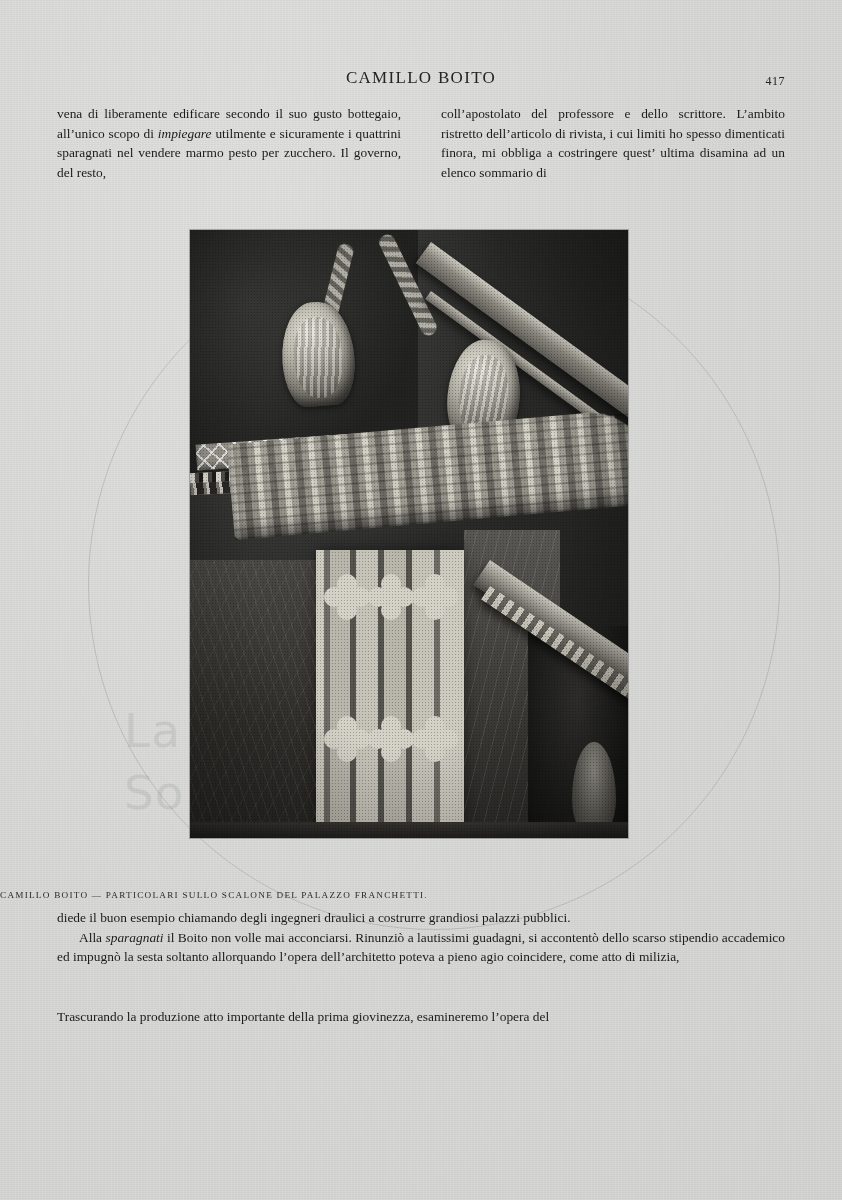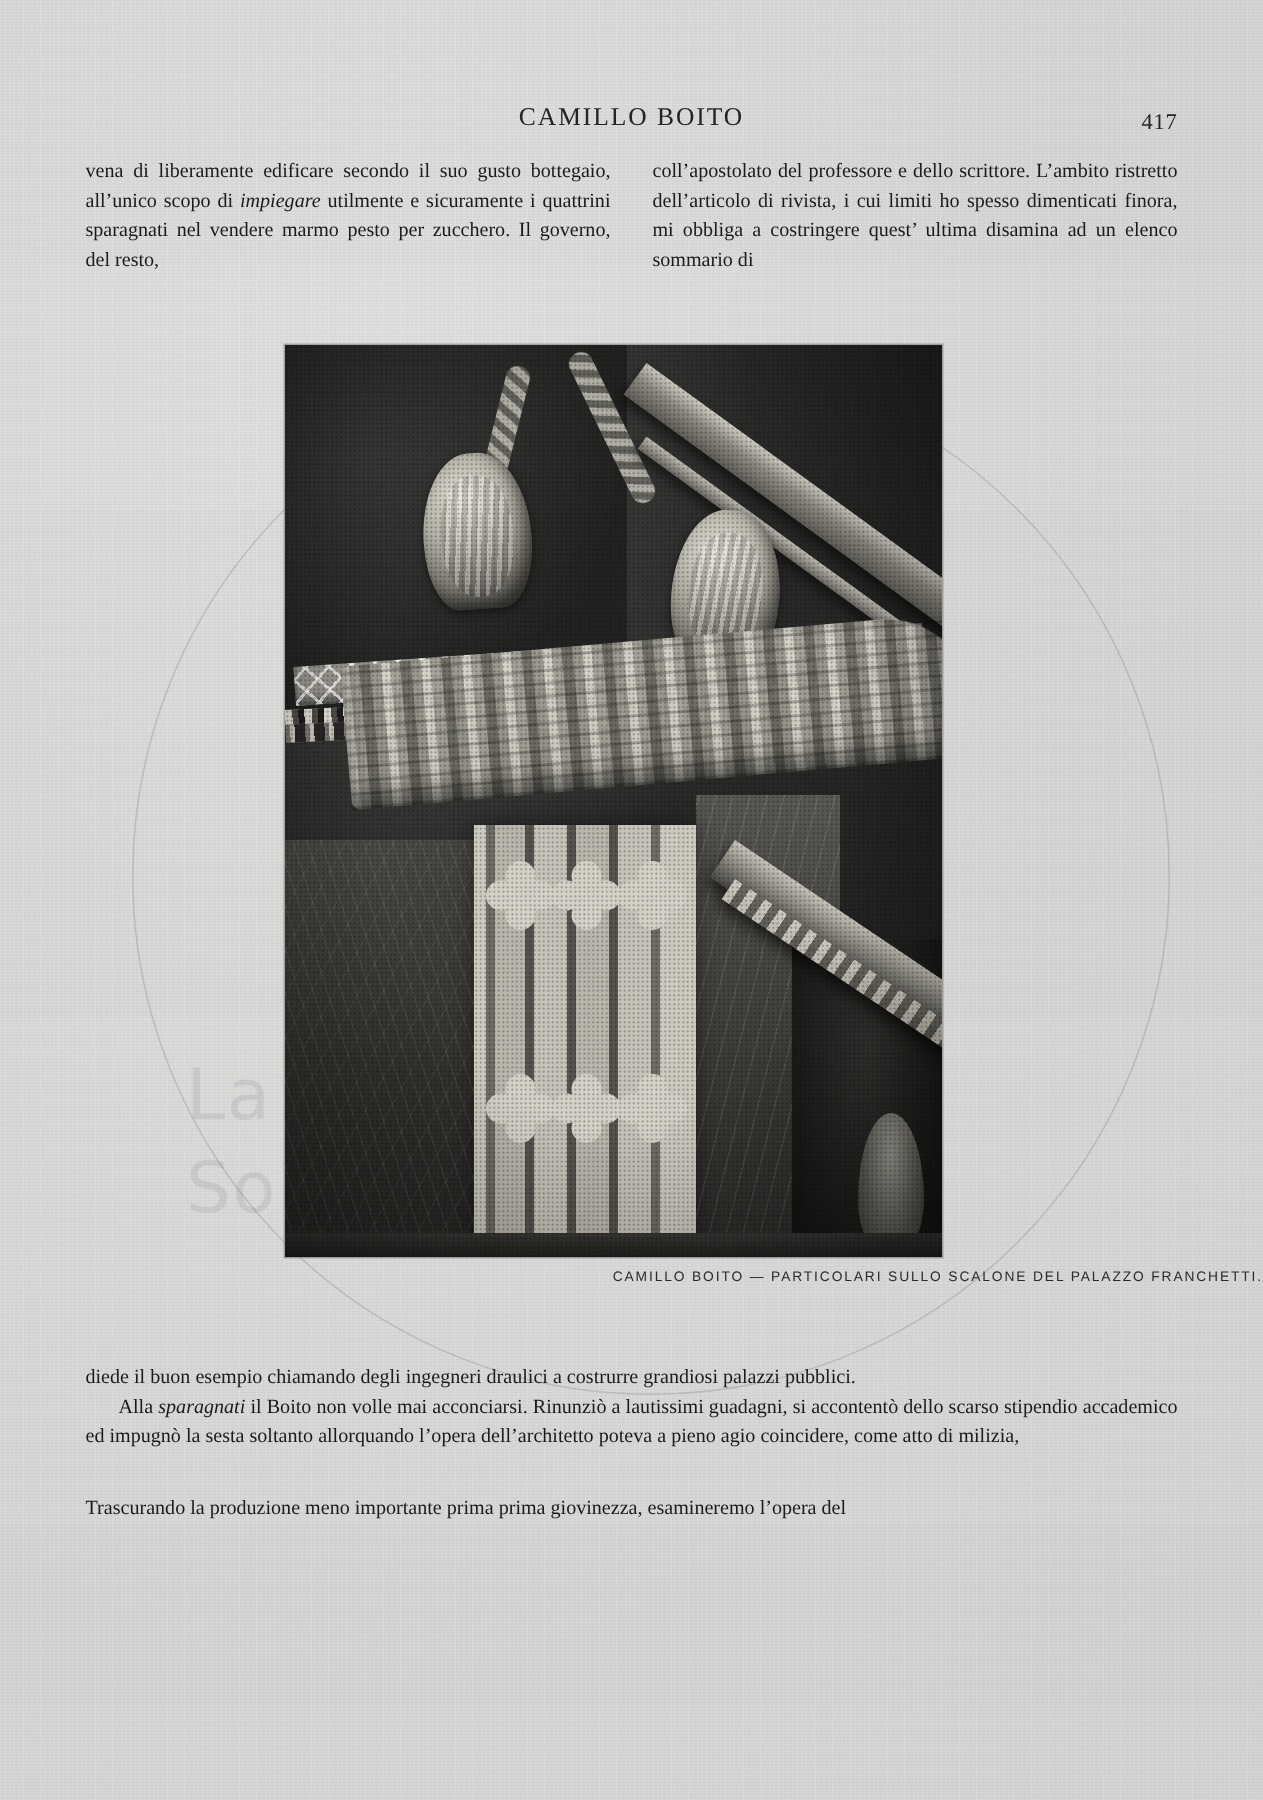--- a/index.html
+++ b/index.html
@@ -52,30 +52,30 @@
   
   .runhead{
     position:absolute;top:68px;left:0;width:842px;
     text-align:center;
     font-size:17px;
     letter-spacing:1.3px;
     color:#242424;
   }
   .folio{
     position:absolute;top:74px;right:57px;
-    font-size:15px;
+    font-size:12px;
     letter-spacing:.5px;
     color:#242424;
   }
   
   .cols{
     position:absolute;
     left:57px;right:57px;
     display:flex;
-    gap:28px;
+    gap:40px;
   }
   .cols.top{top:104px;}
   .cols.bottom{top:908px;flex-direction:column;}
   .col{
     flex:1 1 0;
     font-size:13.4px;
     line-height:19.6px;
     text-align:justify;
     color:#1b1b1b;
   }
@@ -306,26 +306,26 @@
     pointer-events:none;
   }
   .vignette{
     position:absolute;inset:0;
     background:radial-gradient(ellipse at 50% 45%, rgba(0,0,0,0) 52%, rgba(0,0,0,.38) 100%);
     pointer-events:none;
   }
   
   .caption{
     position:absolute;
-    left:0;right:0;top:846px;
-    text-align:right;
+    left:0;right:0;top:890px;
+    text-align:left;
     font-size:9.2px;
     letter-spacing:1.25px;
     color:#2b2b2b;
-    font-family:Liberation Sans, sans-serif;
+    font-family:Liberation Serif, serif;
   }
 </style>
 </head>
 <body>
 
 <div class="paper"></div>
 <div class="grain"></div>
 <div class="ring"></div>
 
 <div class="wm">
@@ -385,15 +385,15 @@
 <div class="caption">CAMILLO BOITO — PARTICOLARI SULLO SCALONE DEL PALAZZO FRANCHETTI.</div>
 
 <div class="cols bottom">
   <div class="col">
     <p>diede il buon esempio chiamando degli ingegneri draulici a costrurre grandiosi palazzi pubblici.</p>
     <p>
       <span>Alla </span><i>sparagnati</i><span> il Boito non volle mai acconciarsi. Rinunziò a lautissimi guadagni, si accontentò dello scarso stipendio accademico ed impugnò la sesta soltanto allorquando l’opera dell’architetto poteva a pieno agio coincidere, come atto di milizia,</span>
     </p>
   </div>
   <div class="col">
-    <p>Trascurando la produzione meno importante prima prima giovinezza, esamineremo l’opera del</p>
+    <p>Trascurando la produzione atto importante della prima giovinezza, esamineremo l’opera del</p>
   </div>
 </div>
 
 </body></html>

